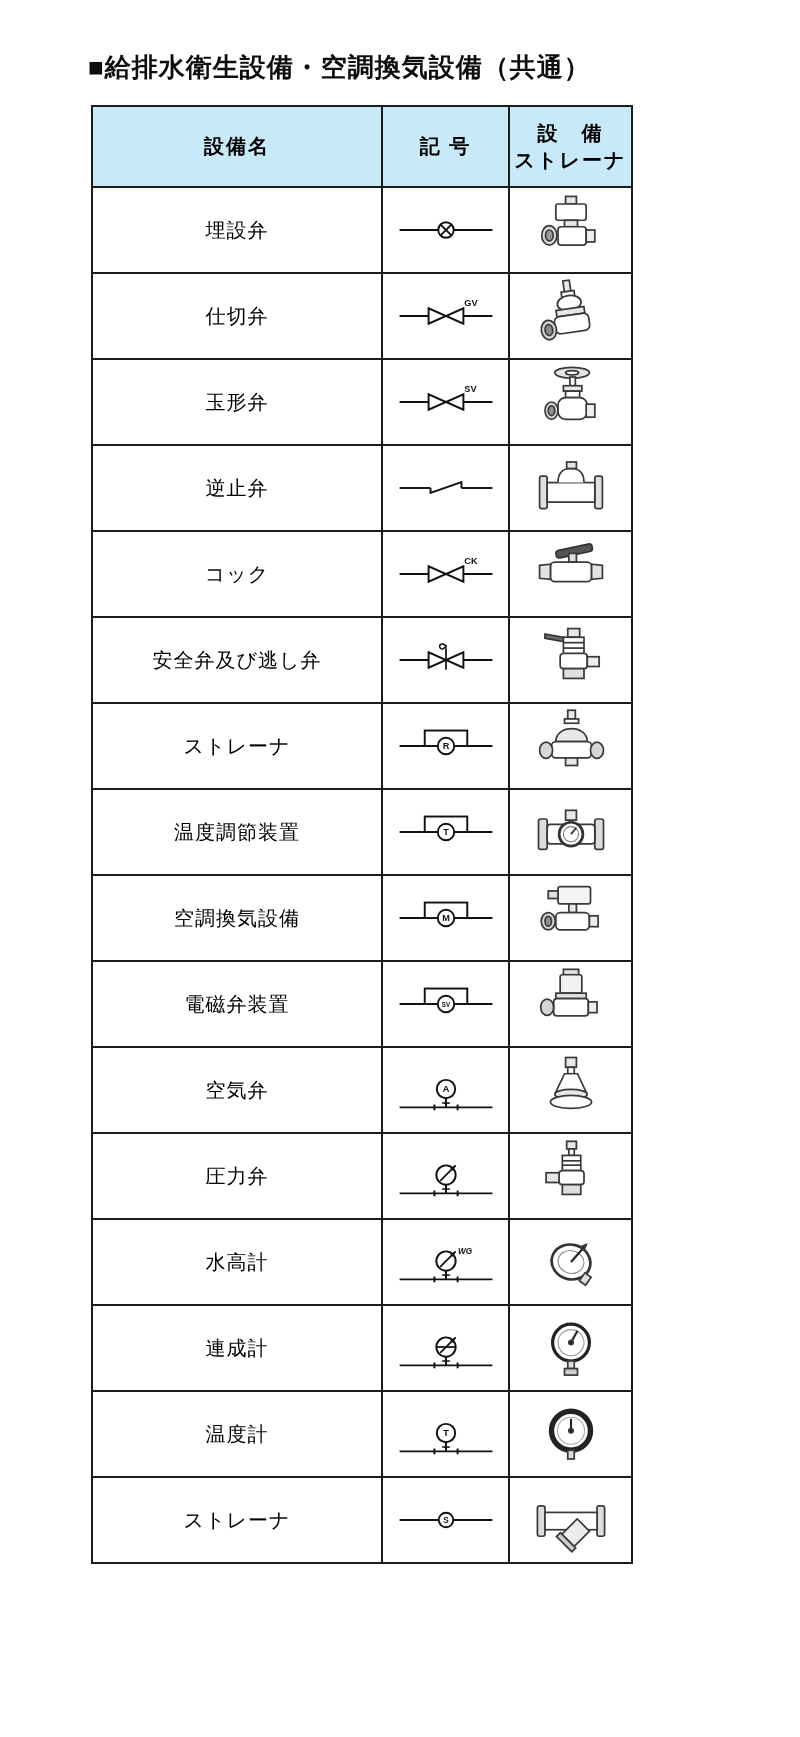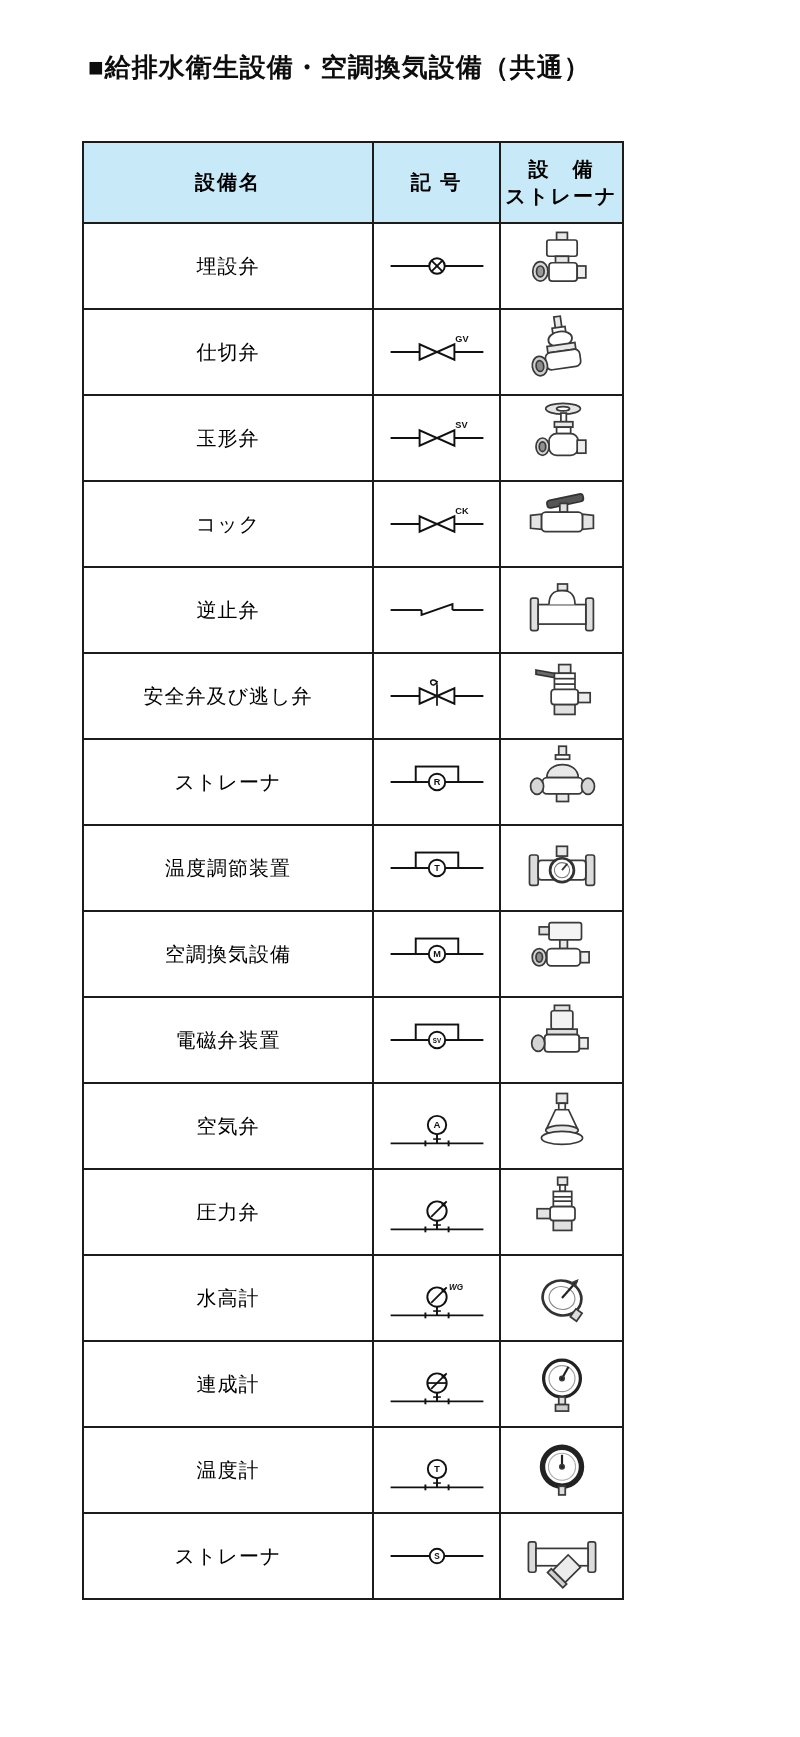--- a/index.html
+++ b/index.html
@@ -8,24 +8,23 @@
     font-family:"Liberation Sans","DejaVu Sans",sans-serif;
     color:#000;
   }
   .page{position:relative;width:800px;height:1737px;overflow:hidden;}
   .title{
     position:absolute;left:88px;top:50px;
     font-size:26px;font-weight:bold;letter-spacing:1px;color:#0d0d0d;
     white-space:nowrap;
   }
   table.equip{
-    position:absolute;left:82px;top:105px;
+    position:absolute;left:91px;top:105px;
     border-collapse:collapse;table-layout:fixed;
     border:2px solid #1c1c1c;
-    margin-top:36px;
   }
   table.equip th, table.equip td{
     border:2px solid #1c1c1c;
     padding:0;text-align:center;vertical-align:middle;
   }
   thead th{
     background:var(--header-bg,#c8eaf8);
     height:79px;font-size:20px;font-weight:bold;letter-spacing:2px;
   }
   thead th .hline{line-height:1.35;}
@@ -126,60 +125,60 @@
      <rect x="31" y="26" width="13" height="6"></rect>
                 <rect x="24" y="32" width="27" height="20" rx="7"></rect>
      <ellipse cx="18" cy="44" rx="6" ry="8" fill="#d4d4d4"></ellipse>
                 <ellipse cx="18" cy="44" rx="3" ry="4.5" fill="#909090"></ellipse>
      <rect x="50" y="38" width="8" height="12" fill="#eee"></rect>
               </g>
             </svg>
           </td>
         </tr>
         <tr>
+          <td class="name-cell">逆止弁</td>
+          <td class="sym-cell">
+            <svg viewBox="0 0 120 64" width="116" height="62">
+              <line x1="12" y1="32" x2="44" y2="32" stroke="#111" stroke-width="2" fill="none"></line>
+              <line x1="76" y1="32" x2="108" y2="32" stroke="#111" stroke-width="2" fill="none"></line>
+              <polyline points="44,32 44,37 76,26 76,32" stroke="#111" stroke-width="2" fill="none"></polyline>
+            </svg>
+          </td>
+          <td class="img-cell">
+            <svg viewBox="0 0 72 72" width="78" height="78">
+              <g stroke="#3a3a3a" stroke-width="1.6" fill="#fff">
+                <rect x="7" y="25" width="7" height="30" rx="2" fill="#e0e0e0"></rect>
+                <rect x="58" y="25" width="7" height="30" rx="2" fill="#e0e0e0"></rect>
+     <rect x="14" y="31" width="44" height="18"></rect>
+                <path d="M24,31 Q24,18 36,18 Q48,18 48,31"></path>
+     <rect x="32" y="12" width="9" height="6" fill="#e8e8e8"></rect>
+              </g>
+            </svg>
+          </td>
+        </tr>
+        <tr>
           <td class="name-cell">コック</td>
           <td class="sym-cell">
             <svg viewBox="0 0 120 64" width="116" height="62">
               <line x1="12" y1="32" x2="108" y2="32" stroke="#111" stroke-width="2" fill="none"></line>
               <polygon points="42,24 42,40 60,32" fill="#fff" stroke="#111" stroke-width="2"></polygon>
               <polygon points="78,24 78,40 60,32" fill="#fff" stroke="#111" stroke-width="2"></polygon>
               <text x="79" y="22" font-size="9.5" font-weight="bold" fill="#111">CK</text>
             </svg>
           </td>
           <td class="img-cell">
             <svg viewBox="0 0 72 72" width="78" height="78">
               <g stroke="#3a3a3a" stroke-width="1.6" fill="#fff">
                 <g transform="rotate(-12 40 15)">
                   <rect x="22" y="11" width="34" height="7" rx="3" fill="#555" stroke="#333"></rect>
                 </g>
      <rect x="34" y="17" width="7" height="8" fill="#e0e0e0"></rect>
                 <rect x="17" y="25" width="38" height="18" rx="4"></rect>
      <polygon points="7,28 17,27 17,41 7,40" fill="#e4e4e4"></polygon>
                 <polygon points="65,28 55,27 55,41 65,40" fill="#e4e4e4"></polygon>
-              </g>
-            </svg>
-          </td>
-        </tr>
-        <tr>
-          <td class="name-cell">逆止弁</td>
-          <td class="sym-cell">
-            <svg viewBox="0 0 120 64" width="116" height="62">
-              <line x1="12" y1="32" x2="44" y2="32" stroke="#111" stroke-width="2" fill="none"></line>
-              <line x1="76" y1="32" x2="108" y2="32" stroke="#111" stroke-width="2" fill="none"></line>
-              <polyline points="44,32 44,37 76,26 76,32" stroke="#111" stroke-width="2" fill="none"></polyline>
-            </svg>
-          </td>
-          <td class="img-cell">
-            <svg viewBox="0 0 72 72" width="78" height="78">
-              <g stroke="#3a3a3a" stroke-width="1.6" fill="#fff">
-                <rect x="7" y="25" width="7" height="30" rx="2" fill="#e0e0e0"></rect>
-                <rect x="58" y="25" width="7" height="30" rx="2" fill="#e0e0e0"></rect>
-     <rect x="14" y="31" width="44" height="18"></rect>
-                <path d="M24,31 Q24,18 36,18 Q48,18 48,31"></path>
-     <rect x="32" y="12" width="9" height="6" fill="#e8e8e8"></rect>
               </g>
             </svg>
           </td>
         </tr>
         <tr>
           <td class="name-cell">安全弁及び逃し弁</td>
           <td class="sym-cell">
             <svg viewBox="0 0 120 64" width="116" height="62">
               <line x1="12" y1="32" x2="108" y2="32" stroke="#111" stroke-width="2" fill="none"></line>
               <polygon points="42,24 42,40 60,32" fill="#fff" stroke="#111" stroke-width="2"></polygon>

